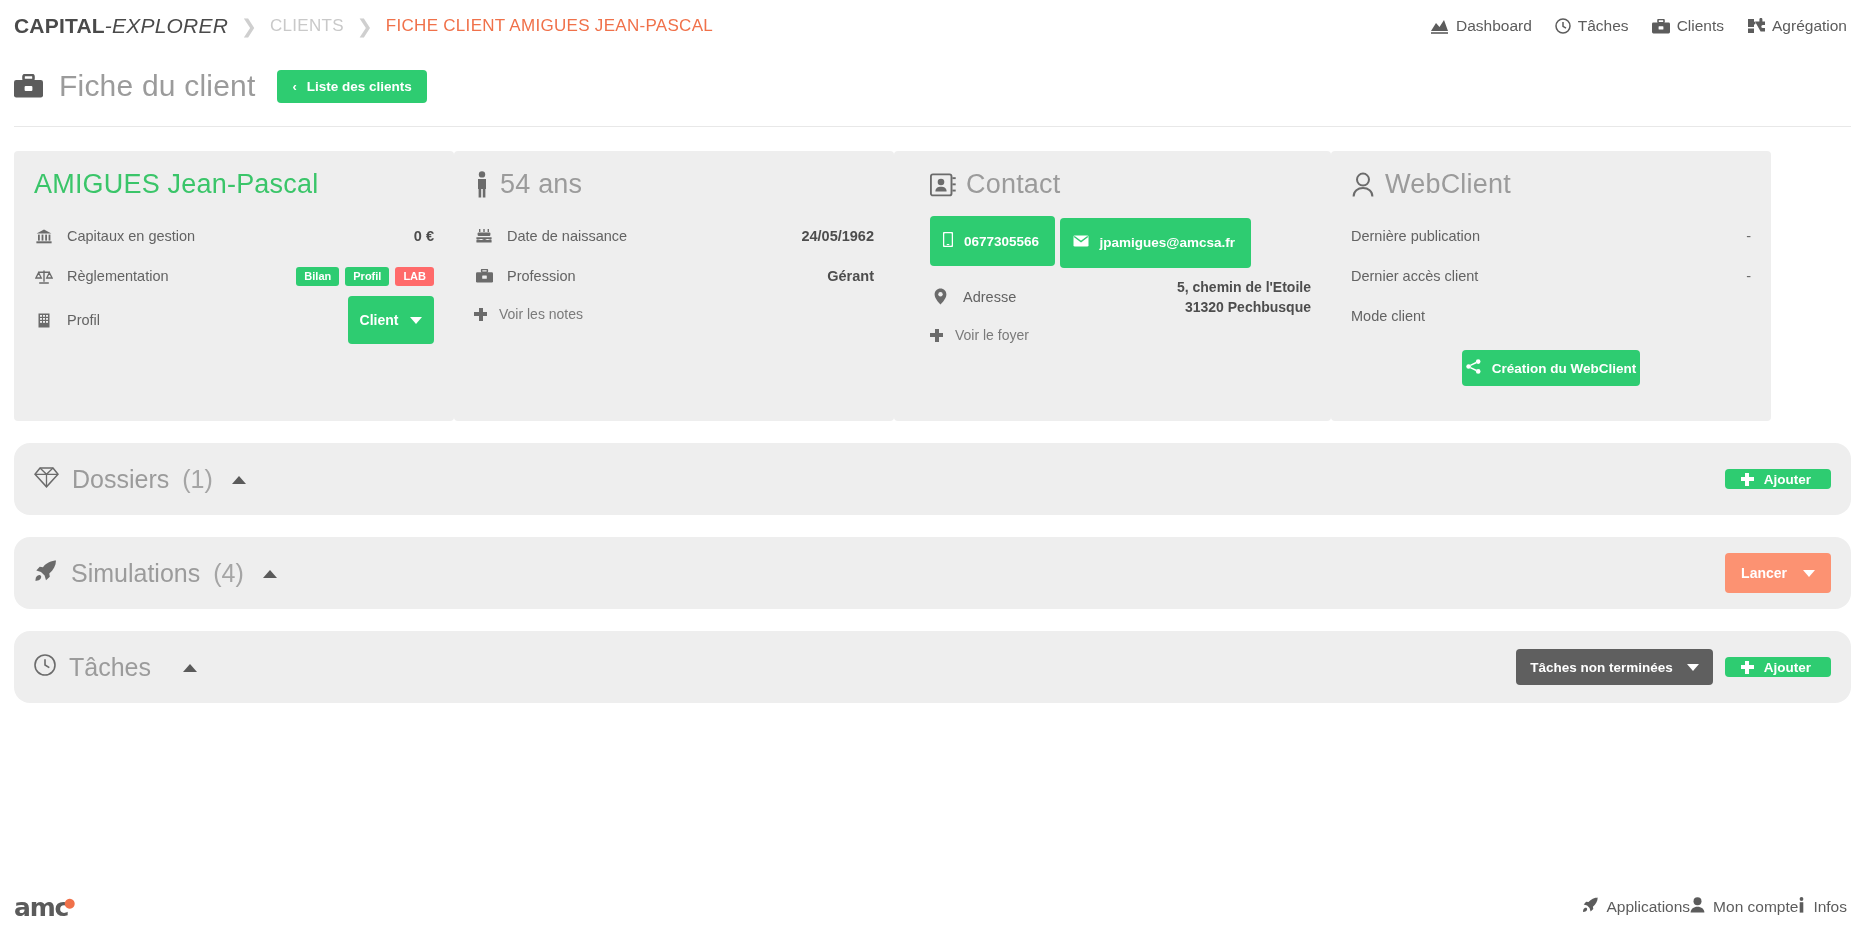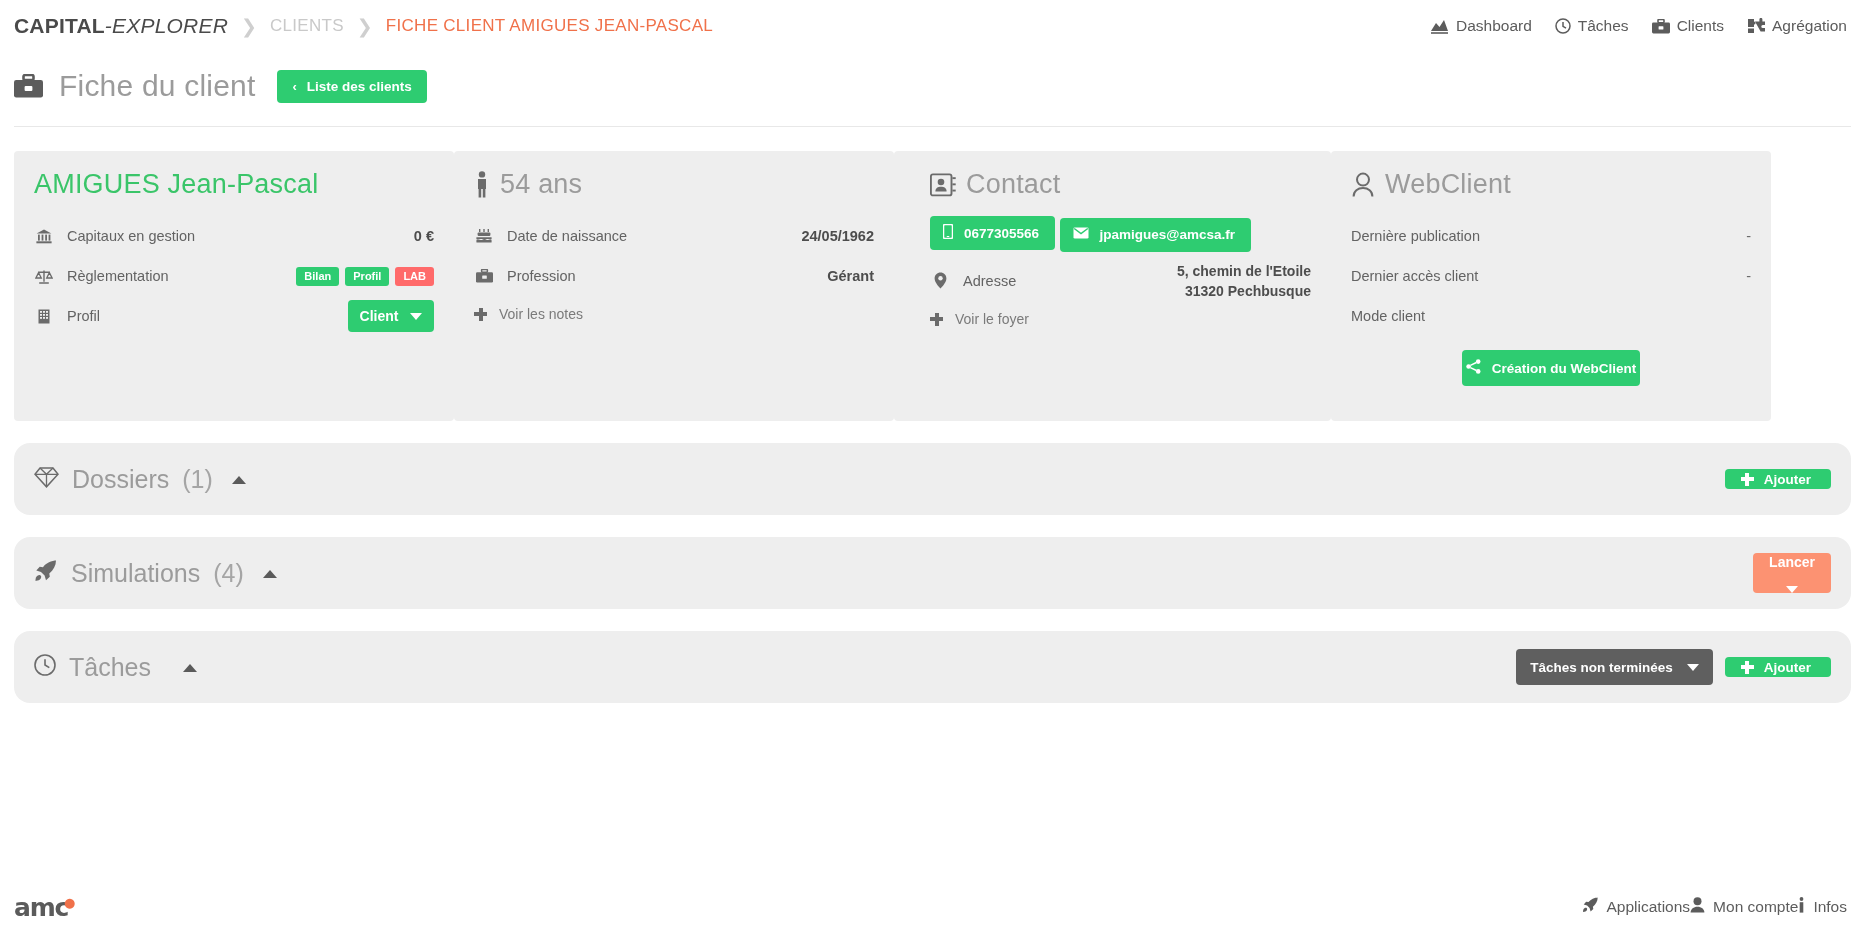--- a/index.html
+++ b/index.html
@@ -173,21 +173,21 @@
     font-weight: 700;
     padding: 4px 8px;
     line-height: 1;
     white-space: nowrap;
   }
   .badge.green { background: #2ecc71; }
   .badge.red   { background: #ff6a6a; }
 
   .dd {
     margin-left: auto;
-    height: 32px;
+    height: 48px;
     min-width: 86px;
     padding: 0 11px;
     font-size: 14px;
     font-weight: 600;
     gap: 12px;
   }
   .caret {
     width: 0; height: 0;
     border-left: 6px solid transparent;
     border-right: 6px solid transparent;
@@ -208,21 +208,21 @@
     width: 13px; height: 13px;
     display: inline-block;
   }
   .plus::before, .plus::after {
     content: ""; position: absolute; background: #6b6b6b;
   }
   .plus::before { left: 0; top: 4.5px; width: 13px; height: 4px; }
   .plus::after  { top: 0; left: 4.5px; height: 13px; width: 4px; }
 
   .contactbtn {
-    height: 34px;
+    height: 50px;
     padding: 0 16px 0 13px;
     font-size: 13.5px;
     font-weight: 700;
     gap: 11px;
     margin-bottom: 9px;
     justify-content: flex-end;
   }
 
   .addrblock {
     margin-left: auto;
@@ -286,21 +286,20 @@
   .plus-w::before, .plus-w::after { content:""; position:absolute; background:#fff; }
   .plus-w::before { left:0; top:4.5px; width:13px; height:4px; }
   .plus-w::after  { top:0; left:4.5px; height:13px; width:4px; }
 
   .btn-lancer {
     height: 40px;
     padding: 0 16px;
     font-size: 14px;
     font-weight: 600;
     gap: 16px;
-    flex-direction: column;
   }
   .btn-filter {
     height: 36px;
     padding: 0 14px;
     font-size: 13.5px;
     font-weight: 600;
     gap: 14px;
   }
 
   

